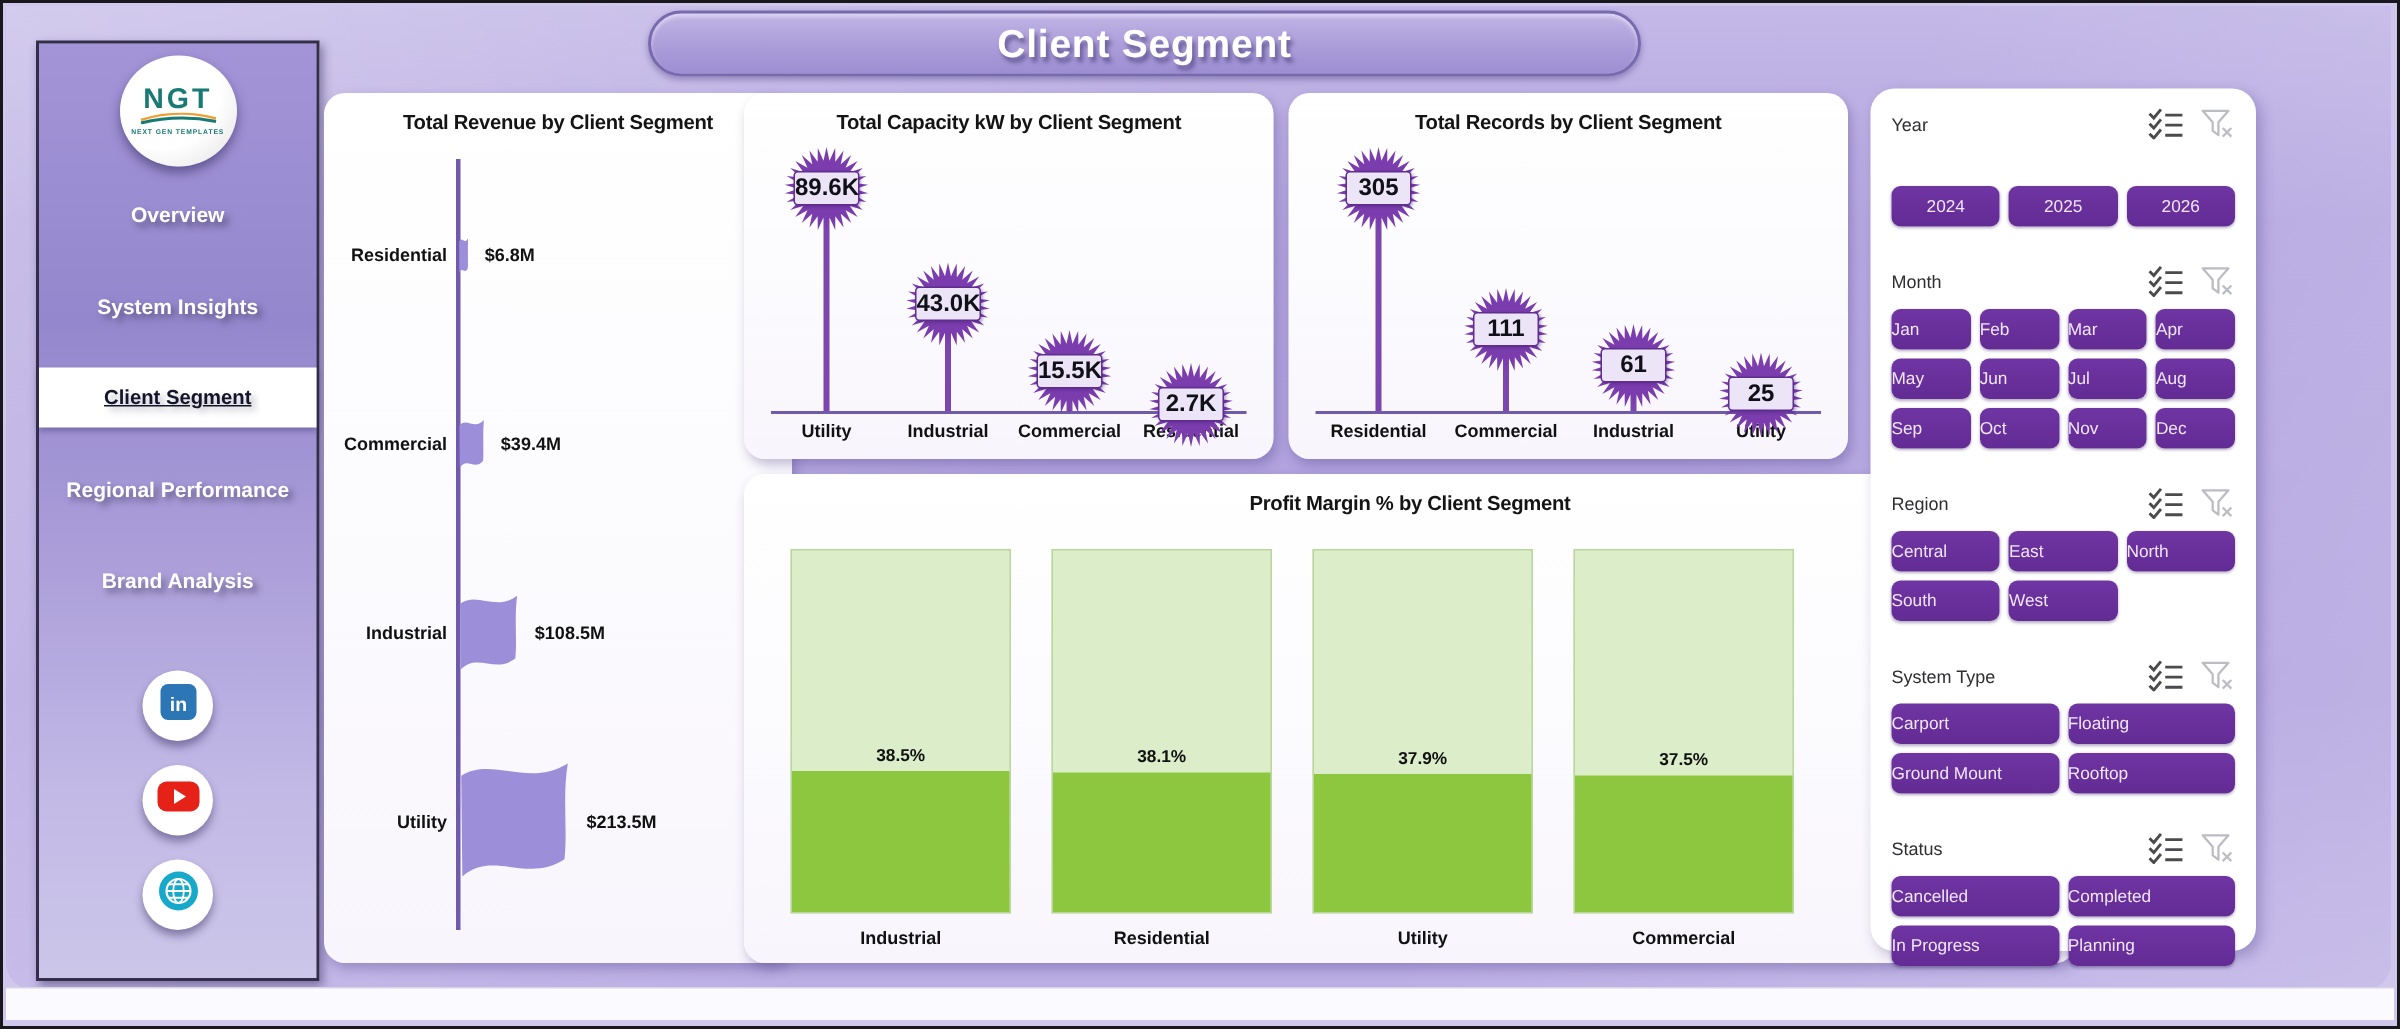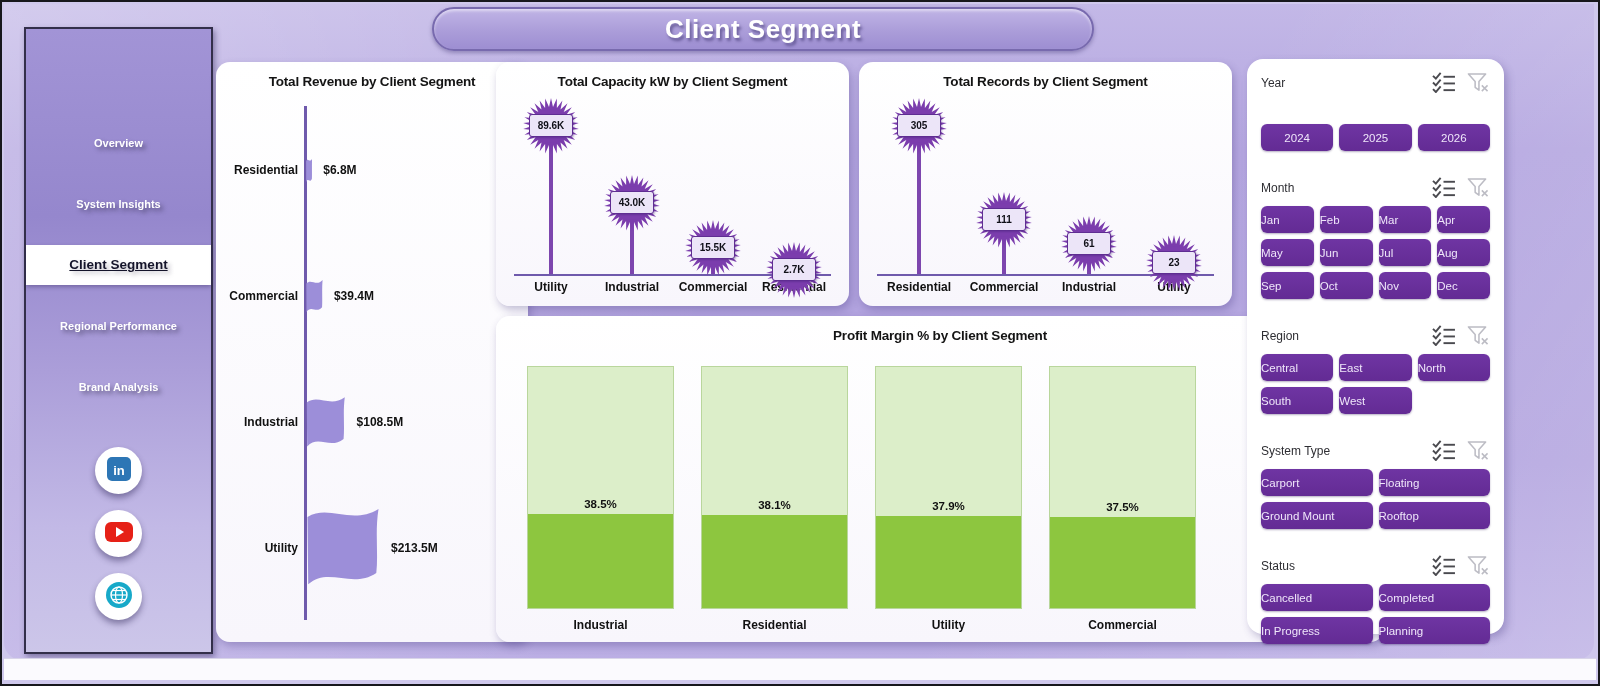--- a/index.html
+++ b/index.html
@@ -26,21 +26,21 @@
     background:linear-gradient(180deg,#a294d6 0%, #9587cd 30%, #ab9ed9 55%, #c2b9e6 80%, #ccc6e9 100%);
     border:2px solid #332f4a; box-shadow:2px 3px 6px rgba(40,30,80,.45); }
   .logo-wrap { position:absolute; top:8px; left:50%; transform:translateX(-50%); width:78px; height:74px;
     background:radial-gradient(circle at 35% 30%, #ffffff 55%, #dfdfe2 100%);
     border-radius:50%; box-shadow:0 4px 7px rgba(40,30,80,.5); display:flex; flex-direction:column; align-items:center; justify-content:center; }
   .logo-text { color:#177a74; font-weight:bold; font-size:19px; letter-spacing:2px; line-height:18px; }
   .logo-swoosh { width:52px; height:8px; margin-top:-1px; }
   .logo-sub { color:#177a74; font-weight:bold; font-size:4.5px; letter-spacing:.6px; margin-top:2px; }
   .nav { position:absolute; top:94px; left:0; width:100%; }
   .nav-item { height:40px; line-height:40px; margin-bottom:21px; text-align:center;
-    color:#fff; font-weight:bold; font-size:11px; cursor:pointer;
+    color:#fff; font-weight:bold; font-size:14px; cursor:pointer;
     text-shadow:3px 3px 4px rgba(45,40,70,.55); }
   .nav-item.active { background:#fff; color:#14142a; text-decoration:underline; font-size:13.5px;
     text-shadow:3px 3px 4px rgba(45,40,70,.30); box-shadow:0 2px 4px rgba(40,30,80,.35); }
   .socials { position:absolute; top:418px; left:0; width:100%; display:flex; flex-direction:column; align-items:center; }
   .social-circle { width:47px; height:47px; border-radius:50%; background:#fff; margin-bottom:16px;
     box-shadow:0 4px 6px rgba(40,30,80,.45); display:flex; align-items:center; justify-content:center; cursor:pointer; }
 
   
   .card { position:absolute; background:linear-gradient(180deg,#ffffff 0%, #f8f6fc 100%);
     border-radius:14px; box-shadow:2px 4px 8px rgba(60,45,120,.30); }
@@ -54,21 +54,21 @@
   .rev-axis { position:absolute; left:88px; top:44px; width:3px; height:514px; background:#6f5aac; }
   .rev-cat { position:absolute; width:82px; text-align:right; font-size:12px; font-weight:bold; color:#111; }
   .rev-val { position:absolute; font-size:12px; font-weight:bold; color:#111; white-space:nowrap; }
   .flag { position:absolute; }
 
   .lolli-base { position:absolute; left:18px; height:2px; background:#6f5aac; top:212px; }
   .stem { position:absolute; width:4px; background:#7d46ae; }
   .burst { position:absolute; }
   .burst-label { position:absolute; width:44px; height:23px; line-height:21px; text-align:center;
     background:#ece5f8; border:1.5px solid #5f2d92; border-radius:3px;
-    font-size:10px; font-weight:bold; color:#101018; box-shadow:1px 1px 2px rgba(60,30,110,.35); }
+    font-size:16px; font-weight:bold; color:#101018; box-shadow:1px 1px 2px rgba(60,30,110,.35); }
   .lolli-cat { position:absolute; width:96px; text-align:center; font-size:12px; font-weight:bold; color:#111; top:218px; }
 
   .pm-bar { position:absolute; top:50px; width:147px; height:243px; background:#dceec9; border:1px solid #b9d69c; }
   .pm-fill { position:absolute; left:0; bottom:0; width:100%; background:#8dc63f; }
   .pm-val { position:absolute; width:147px; text-align:center; font-size:11.5px; font-weight:bold; color:#111; }
   .pm-cat { position:absolute; top:302px; width:147px; text-align:center; font-size:12px; font-weight:bold; color:#111; }
 
   
   .filter-panel { position:absolute; left:1243px; top:55px; width:257px; height:575px;
     background:#fff; border-radius:16px; box-shadow:3px 4px 9px rgba(60,45,120,.30); padding:13px 14px; }
@@ -87,20 +87,28 @@
 <body>
 
 <div class="outer">
   <div class="canvas">
 
     <div class="title-pill">
       <span>Client Segment</span>
     </div>
 
     <aside class="sidebar">
+      <div class="logo-wrap">
+        <div class="logo-text">NGT</div>
+        <svg class="logo-swoosh" viewBox="0 0 52 8">
+          <path d="M1 5 Q 26 -3 51 4" stroke="#f0a030" stroke-width="1.6" fill="none"></path>
+          <path d="M1 7 Q 26 1 51 6" stroke="#177a74" stroke-width="2" fill="none"></path>
+        </svg>
+        <div class="logo-sub">NEXT GEN TEMPLATES</div>
+      </div>
       <nav class="nav">
           <div class="nav-item">Overview</div>
           <div class="nav-item">System Insights</div>
           <div class="nav-item active">Client Segment</div>
           <div class="nav-item">Regional Performance</div>
           <div class="nav-item">Brand Analysis</div>
         </nav>
       <div class="socials">
           <div class="social-circle">
             <span><svg width="30" height="30" viewBox="0 0 30 30">
@@ -213,21 +221,21 @@
               <path d="M29.0,1.0L31.0,10.1L34.8,1.6L34.9,10.9L40.4,3.4L38.5,12.5L45.5,6.3L41.7,14.9L49.8,10.3L44.4,17.8L53.2,15.0L46.4,21.3L55.6,20.3L47.6,25.0L56.8,26.1L48.0,29.0L56.8,31.9L47.6,33.0L55.6,37.7L46.4,36.7L53.2,43.0L44.4,40.2L49.8,47.7L41.7,43.1L45.5,51.7L38.5,45.5L40.4,54.6L34.9,47.1L34.8,56.4L31.0,47.9L29.0,57.0L27.0,47.9L23.2,56.4L23.1,47.1L17.6,54.6L19.5,45.5L12.5,51.7L16.3,43.1L8.2,47.7L13.6,40.2L4.8,43.0L11.6,36.7L2.4,37.7L10.4,33.0L1.2,31.9L10.0,29.0L1.2,26.1L10.4,25.0L2.4,20.3L11.6,21.3L4.8,15.0L13.6,17.8L8.2,10.3L16.3,14.9L12.5,6.3L19.5,12.5L17.6,3.4L23.1,10.9L23.2,1.6L27.0,10.1Z" fill="#7b3dad"></path>
               <circle cx="29" cy="29" r="17" fill="#7b3dad"></circle>
             </svg></div>
           <div class="burst-label" style="left: 208px; top: 170px;">61</div>
           <div class="stem" style="left: 313px; top: 201px; height: 11px;"></div>
           <div class="lolli-cat" style="left: 267px;">Utility</div>
           <div class="burst" style="left: 286px; top: 172px;"><svg width="58" height="58" viewBox="0 0 58 58">
               <path d="M29.0,1.0L31.0,10.1L34.8,1.6L34.9,10.9L40.4,3.4L38.5,12.5L45.5,6.3L41.7,14.9L49.8,10.3L44.4,17.8L53.2,15.0L46.4,21.3L55.6,20.3L47.6,25.0L56.8,26.1L48.0,29.0L56.8,31.9L47.6,33.0L55.6,37.7L46.4,36.7L53.2,43.0L44.4,40.2L49.8,47.7L41.7,43.1L45.5,51.7L38.5,45.5L40.4,54.6L34.9,47.1L34.8,56.4L31.0,47.9L29.0,57.0L27.0,47.9L23.2,56.4L23.1,47.1L17.6,54.6L19.5,45.5L12.5,51.7L16.3,43.1L8.2,47.7L13.6,40.2L4.8,43.0L11.6,36.7L2.4,37.7L10.4,33.0L1.2,31.9L10.0,29.0L1.2,26.1L10.4,25.0L2.4,20.3L11.6,21.3L4.8,15.0L13.6,17.8L8.2,10.3L16.3,14.9L12.5,6.3L19.5,12.5L17.6,3.4L23.1,10.9L23.2,1.6L27.0,10.1Z" fill="#7b3dad"></path>
               <circle cx="29" cy="29" r="17" fill="#7b3dad"></circle>
             </svg></div>
-          <div class="burst-label" style="left: 293px; top: 189px;">23</div>
+          <div class="burst-label" style="left: 293px; top: 189px;">25</div>
         </div>
     </section>
 
     <section class="card" id="profit-card">
       <div class="card-title">Profit Margin % by Client Segment</div>
       <div id="pm-plot">
           <div class="pm-bar" style="left: 31px;">
             <div class="pm-fill" style="height: 94px;"></div>
           </div>
           <div class="pm-val" style="left: 31px; top: 182px; position: absolute;">38.5%</div>

